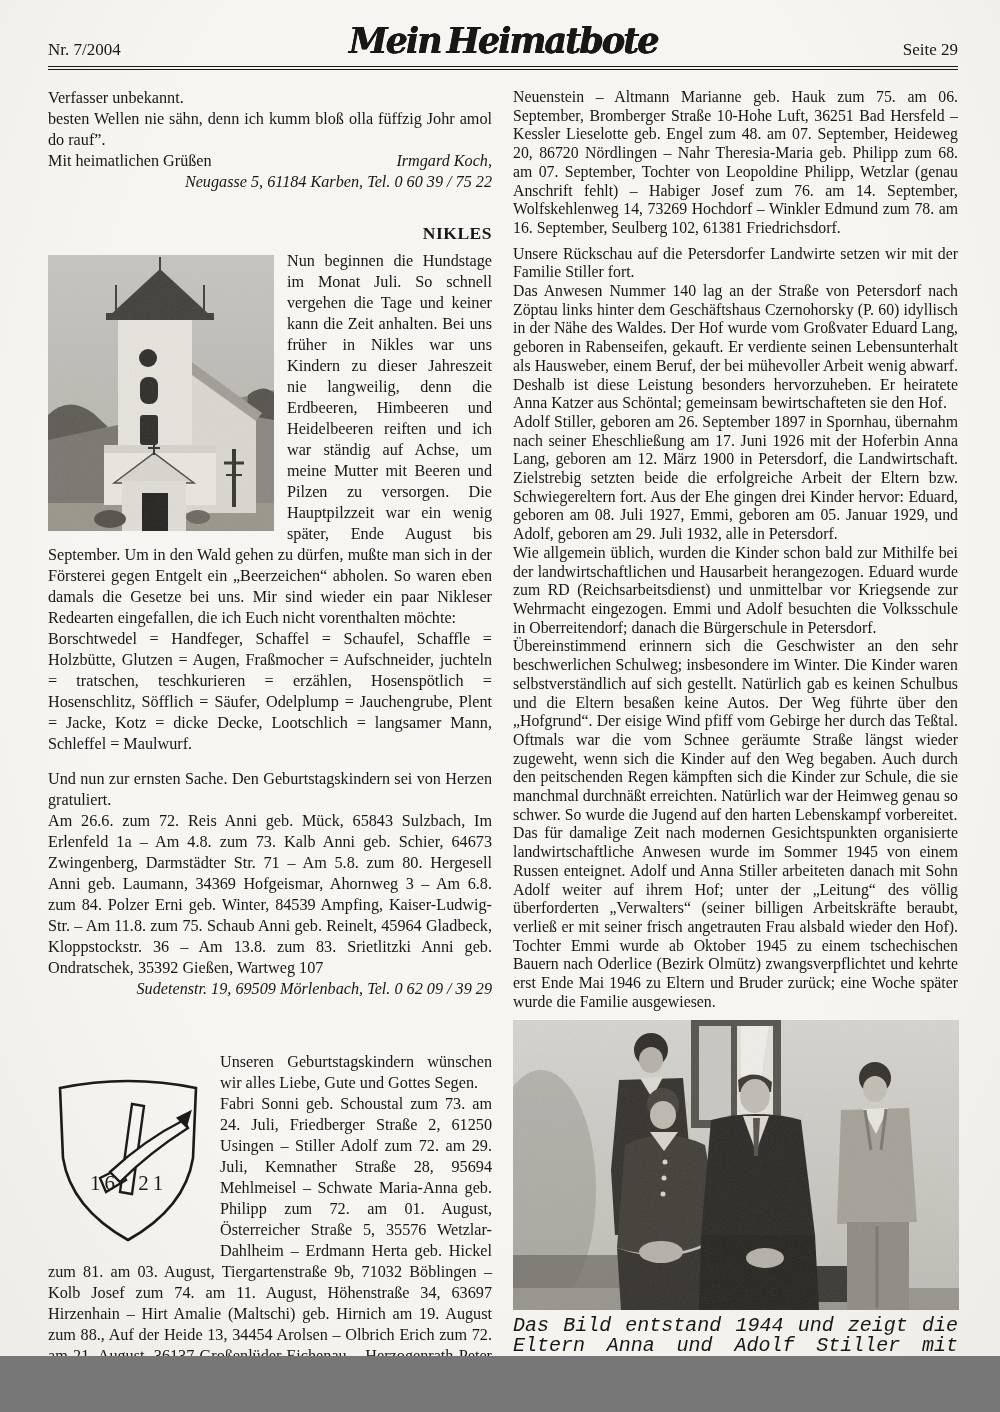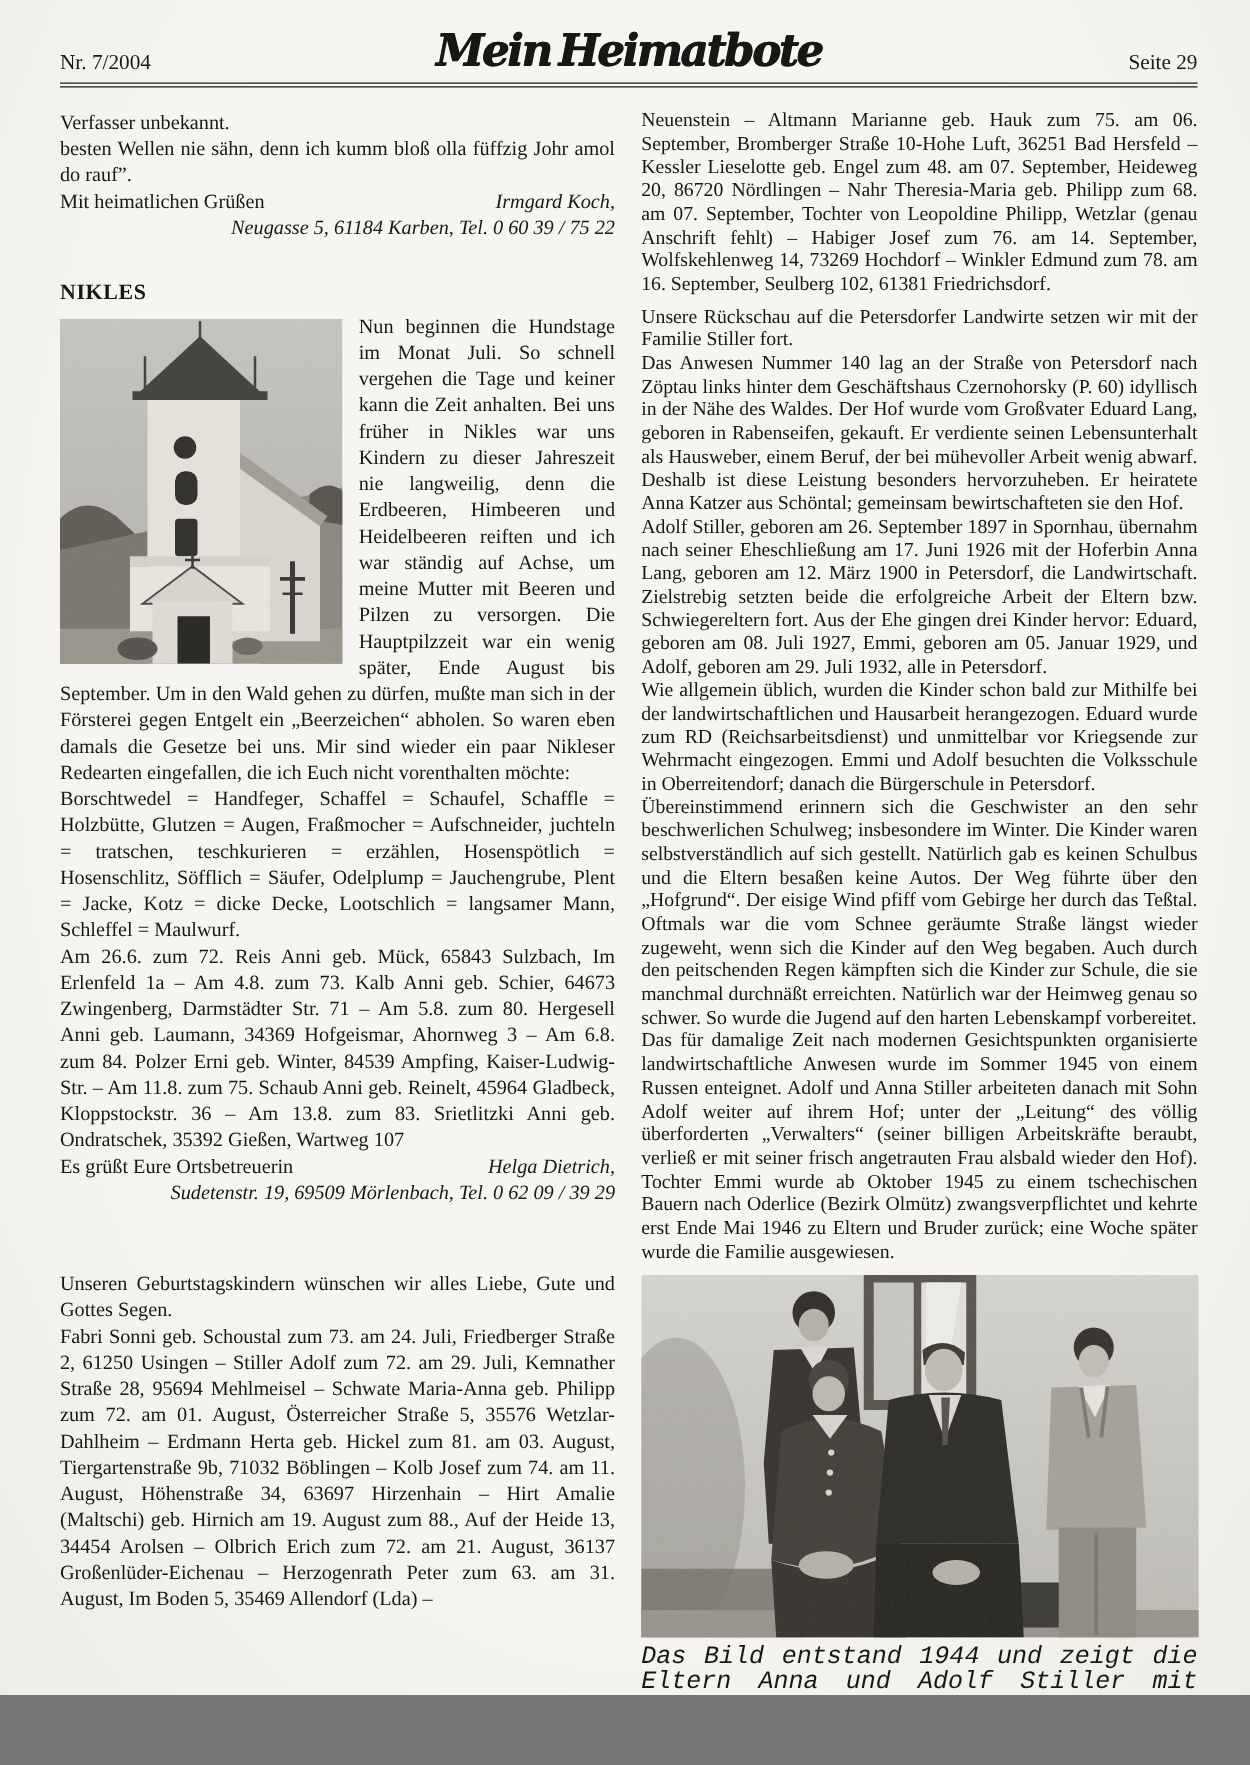--- a/index.html
+++ b/index.html
@@ -29,21 +29,21 @@
     white-space:nowrap;
   }
   
   .cols{display:flex;gap:21px;margin-top:18px;}
   .col{width:445px;text-align:justify;hyphens:auto;}
   .col-left{font-size:16.2px;line-height:21px;}
   .col-right{font-size:15.8px;line-height:18.7px;}
   p{margin:0;}
   .b{font-weight:normal;}
   .i{font-style:italic;}
-  .h2{font-weight:bold;text-align:left;font-size:17.5px;letter-spacing:.5px;}
+  .h2{font-weight:bold;text-align:right;font-size:17.5px;letter-spacing:.5px;}
   .gap-lg{margin-top:30px;}
   .gap-md{margin-top:14px;}
   .gap-sm{margin-top:7px;}
   .sigrow{display:flex;justify-content:space-between;}
   .right-align{text-align:right;}
   .church-photo{float:left;margin:4px 13px 4px 0;width:226px;height:276px;}
   .crest{float:left;margin:20px 18px 4px 6px;width:148px;height:174px;}
   .family-photo{display:block;margin-top:9px;width:446px;height:290px;}
   .caption{font-style:italic;font-size:20px;line-height:20px;margin-top:6px;text-align:justify;font-family:Liberation Mono, monospace;}
   svg{display:block;}
@@ -113,29 +113,38 @@
             <line x1="186" y1="194" x2="186" y2="252" stroke="#35332f" stroke-width="4"></line>
             <line x1="176" y1="208" x2="196" y2="208" stroke="#35332f" stroke-width="3"></line>
             <line x1="178" y1="220" x2="194" y2="220" stroke="#35332f" stroke-width="2"></line>
             <ellipse cx="62" cy="264" rx="16" ry="9" fill="#53504a"></ellipse>
             <ellipse cx="150" cy="262" rx="12" ry="7" fill="#6b6861"></ellipse>
             <rect width="226" height="276" filter="url(#grain1)" opacity="0.13"></rect>
           </svg>
         </span>
         <p>Nun beginnen die Hundstage im Monat Juli. So schnell vergehen die Tage und keiner kann die Zeit anhalten. Bei uns früher in Nikles war uns Kindern zu dieser Jahreszeit nie langweilig, denn die Erdbeeren, Himbeeren und Heidelbeeren reiften und ich war ständig auf Achse, um meine Mutter mit Beeren und Pilzen zu versorgen. Die Hauptpilzzeit war ein wenig später, Ende August bis September. Um in den Wald gehen zu dürfen, mußte man sich in der Försterei gegen Entgelt ein „Beerzeichen“ abholen. So waren eben damals die Gesetze bei uns. Mir sind wieder ein paar Nikleser Redearten eingefallen, die ich Euch nicht vorenthalten möchte:</p>
         <p>Borschtwedel = Handfeger, Schaffel = Schaufel, Schaffle = Holzbütte, Glutzen = Augen, Fraßmocher = Aufschneider, juchteln = tratschen, teschkurieren = erzählen, Hosenspötlich = Hosenschlitz, Söfflich = Säufer, Odelplump = Jauchengrube, Plent = Jacke, Kotz = dicke Decke, Lootschlich = langsamer Mann, Schleffel = Maulwurf.</p>
+        <p class="gap-md">Und nun zur ernsten Sache. Den Geburtstagskindern sei von Herzen gratuliert.</p>
         <p><span>Am 26.6. zum 72. </span><span class="b">Reis Anni</span><span> geb. Mück, 65843 Sulzbach, Im Erlenfeld 1a – Am 4.8. zum 73. </span><span class="b">Kalb Anni</span><span> geb. Schier, 64673 Zwingenberg, Darmstädter Str. 71 – Am 5.8. zum 80. </span><span class="b">Hergesell Anni</span><span> geb. Laumann, 34369 Hofgeismar, Ahornweg 3 – Am 6.8. zum 84. </span><span class="b">Polzer Erni</span><span> geb. Winter, 84539 Ampfing, Kaiser-Ludwig-Str. – Am 11.8. zum 75. </span><span class="b">Schaub Anni</span><span> geb. Reinelt, 45964 Gladbeck, Kloppstockstr. 36 – Am 13.8. zum 83. </span><span class="b">Srietlitzki Anni</span><span> geb. Ondratschek, 35392 Gießen, Wartweg 107</span></p>
-        <div class="sigrow">
-          <span>Es grüßt Eure Ortsbetreuerin</span>
-          <span class="i">Helga Dietrich,</span>
-        </div>
         <p class="i right-align">Sudetenstr. 19, 69509 Mörlenbach, Tel. 0 62 09 / 39 29</p>
       </div>
 
       <div style="margin-top:52px;">
+        <span class="crest">
+          <svg width="148" height="174" viewBox="0 0 148 174">
+            <path d="M6,16 Q74,2 142,16 L139,86 Q131,136 74,168 Q17,136 9,86 Z" fill="none" stroke="#1c1b19" stroke-width="2.6"></path>
+            <g stroke="#1c1b19" stroke-width="2.4" fill="#f5f3ef">
+              <polygon points="78,32 90,34 78,122 66,120"></polygon>
+              <polygon points="46,106 66,96 72,108 52,120"></polygon>
+              <path d="M56,100 C84,74 110,58 130,48 L134,56 C112,70 88,88 66,110 Z"></path>
+              <path d="M124,46 L136,40 L132,54 Z" fill="#1c1b19"></path>
+            </g>
+            <text x="36" y="118" font-size="21" fill="#1c1b19" style="font-family:'Liberation Serif',serif;letter-spacing:4px;word-spacing:10px;">16 21</text>
+          </svg>
+        </span>
         <p class="gap-sm">Unseren Geburtstagskindern wünschen wir alles Liebe, Gute und Gottes Segen.</p>
         <p><span class="b">Fabri Sonni</span><span> geb. Schoustal zum 73. am 24. Juli, Friedberger Straße 2, 61250 Usingen – </span><span class="b">Stiller Adolf</span><span> zum 72. am 29. Juli, Kemnather Straße 28, 95694 Mehlmeisel – </span><span class="b">Schwate Maria-Anna</span><span> geb. Philipp zum 72. am 01. August, Österreicher Straße 5, 35576 Wetzlar-Dahlheim – </span><span class="b">Erdmann Herta</span><span> geb. Hickel zum 81. am 03. August, Tiergartenstraße 9b, 71032 Böblingen – </span><span class="b">Kolb Josef</span><span> zum 74. am 11. August, Höhenstraße 34, 63697 Hirzenhain – </span><span class="b">Hirt Amalie</span><span> (Maltschi) geb. Hirnich am 19. August zum 88., Auf der Heide 13, 34454 Arolsen – </span><span class="b">Olbrich Erich</span><span> zum 72. am 21. August, 36137 Großenlüder-Eichenau – </span><span class="b">Herzogenrath Peter</span><span> zum 63. am 31. August, Im Boden 5, 35469 Allendorf (Lda) – </span></p>
       </div>
     </div>
 
     <div class="col col-right">
       <p><span>Neuenstein – </span><span class="b">Altmann Marianne</span><span> geb. Hauk zum 75. am 06. September, Bromberger Straße 10-Hohe Luft, 36251 Bad Hersfeld – </span><span class="b">Kessler Lieselotte</span><span> geb. Engel zum 48. am 07. September, Heideweg 20, 86720 Nördlingen – </span><span class="b">Nahr Theresia-Maria</span><span> geb. Philipp zum 68. am 07. September, Tochter von Leopoldine Philipp, Wetzlar (genau Anschrift fehlt) – </span><span class="b">Habiger Josef</span><span> zum 76. am 14. September, Wolfskehlenweg 14, 73269 Hochdorf – </span><span class="b">Winkler Edmund</span><span> zum 78. am 16. September, Seulberg 102, 61381 Friedrichsdorf.</span></p>
       <p class="gap-sm"><span>Unsere Rückschau auf die </span><span class="b">Petersdorfer Landwirte</span><span> setzen wir mit der </span><span class="b">Familie Stiller</span><span> fort.</span></p>
       <p><span>Das Anwesen </span><span class="b">Nummer 140</span><span> lag an der Straße von Petersdorf nach Zöptau links hinter dem Geschäftshaus Czernohorsky (P. 60) idyllisch in der Nähe des Waldes. Der Hof wurde vom Großvater </span><span class="b">Eduard Lang</span><span>, geboren in Rabenseifen, gekauft. Er verdiente seinen Lebensunterhalt als Hausweber, einem Beruf, der bei mühevoller Arbeit wenig abwarf. Deshalb ist diese Leistung besonders hervorzuheben. Er heiratete Anna Katzer aus Schöntal; gemeinsam bewirtschafteten sie den Hof.</span></p>
       <p><span class="b">Adolf Stiller</span><span>, geboren am 26. September 1897 in Spornhau, übernahm nach seiner Eheschließung am 17. Juni 1926 mit der Hoferbin Anna Lang, geboren am 12. März 1900 in Petersdorf, die Landwirtschaft. Zielstrebig setzten beide die erfolgreiche Arbeit der Eltern bzw. Schwiegereltern fort. Aus der Ehe gingen drei Kinder hervor: </span><span class="b">Eduard</span><span>, geboren am 08. Juli 1927, </span><span class="b">Emmi</span><span>, geboren am 05. Januar 1929, und </span><span class="b">Adolf</span><span>, geboren am 29. Juli 1932, alle in Petersdorf.</span></p>

